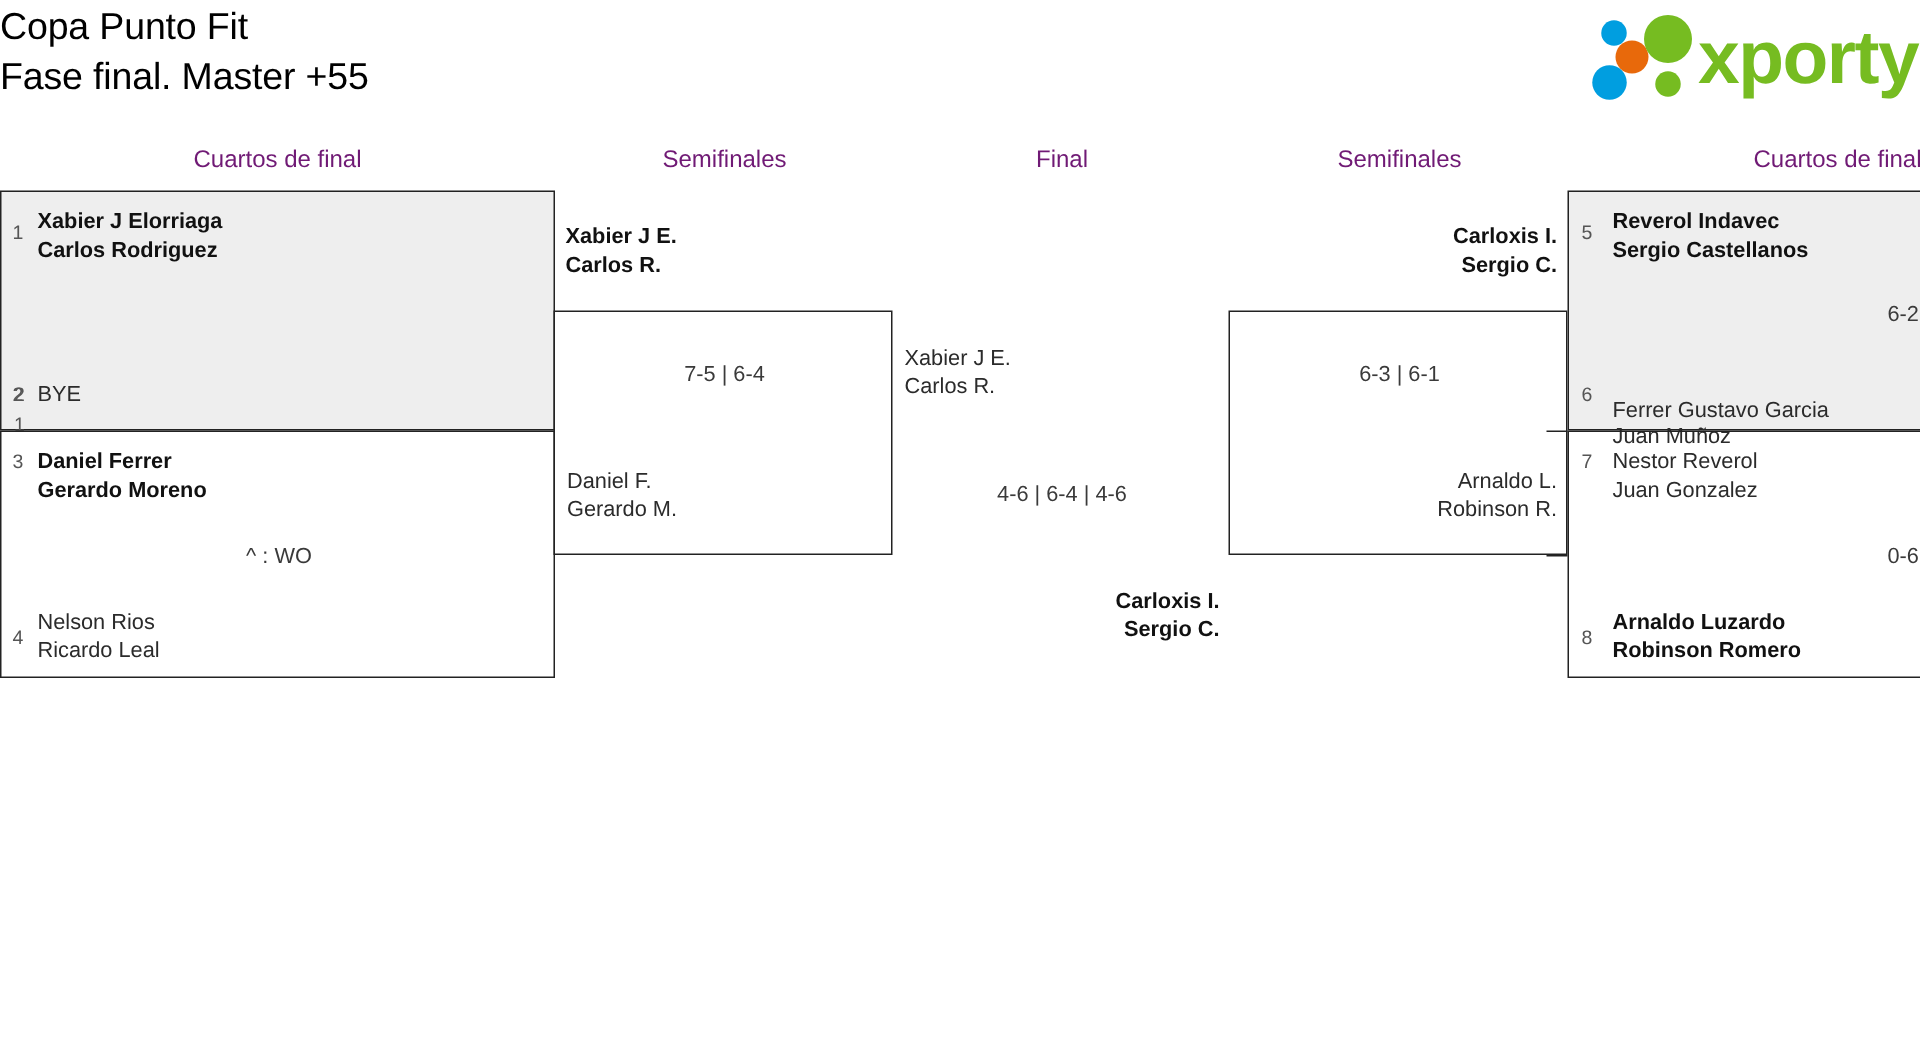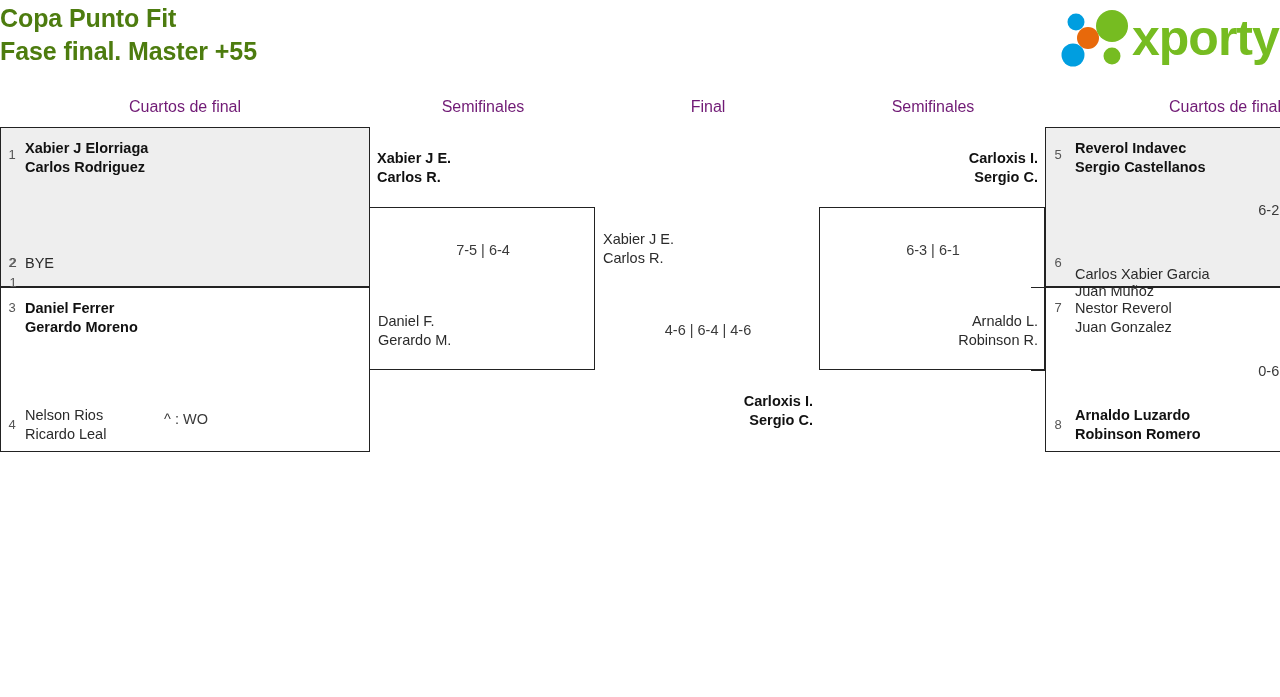--- a/index.html
+++ b/index.html
@@ -20,22 +20,22 @@
 
   
   .title-block {
     position: absolute;
     left: 0px; top: 2px;
     width: 700px;
   }
   .title-line {
     font-size: 25px;
     line-height: 33px;
-    font-weight: 700;
-    color: #4d7c0f;
+    font-weight: 400;
+    color: #000000;
     letter-spacing: -0.1px;
     white-space: nowrap;
   }
 
   
   .logo {
     position: absolute;
     right: 0; top: 4px;
     width: 226px; height: 64px;
   }
@@ -124,21 +124,21 @@
     <div class="team" style="left:24px; top:126px;">BYE</div>
   </div>
 
   <div class="seed" style="left:2px; top:147px;">1</div>
   <div class="seed" style="left:2px; top:255px;">2</div>
 
   <div class="bx bx-border" style="left:0px; top:287px; width:370px; height:165px;">
     <div class="team win" style="left:24px; top:11px;">Daniel Ferrer</div>
     <div class="team win" style="left:24px; top:30px;">Gerardo Moreno</div>
 
-    <div class="score calign" style="left:0px; top:74px; width:370px;margin-top:48px;">^ : WO</div>
+    <div class="score calign" style="left:0px; top:74px; width:370px;">^ : WO</div>
 
     <div class="team" style="left:24px; top:118px;">Nelson Rios</div>
     <div class="team" style="left:24px; top:137px;text-align:center;">Ricardo Leal</div>
   </div>
   <div class="seed" style="left:2px; top:300px;">3</div>
   <div class="seed" style="left:2px; top:417px;">4</div>
 
   <div class="team win" style="left:377px; top:149px;">Xabier J E.</div>
   <div class="team win" style="left:377px; top:168px;">Carlos R.</div>
 
@@ -165,21 +165,21 @@
     <div class="team ralign" style="left:18px; top:104px; width:200px;">Arnaldo L.</div>
   </div>
 
   <div class="bx bx-border shaded" style="left:1045px; top:127px; width:290px; height:160px;">
     <div class="team win" style="left:29px; top:11px;">Reverol Indavec</div>
     <div class="team win" style="left:29px; top:30px;">Sergio Castellanos</div>
 
     <div class="score ralign" style="left:0px; top:73px; width:266px;">6-2 | 6-4</div>
 
     <div class="team" style="left:29px; top:118px;margin-top:36px;">Juan Muñoz</div>
-    <div class="team" style="left:29px; top:137px;">Carlos Xabier Garcia</div>
+    <div class="team" style="left:29px; top:137px;">Ferrer Gustavo Garcia</div>
   </div>
   <div class="seed" style="left:1048px; top:147px;">5</div>
   <div class="seed" style="left:1048px; top:255px;">6</div>
 
   <div class="bx bx-border" style="left:1045px; top:287px; width:290px; height:165px;">
     <div class="team" style="left:29px; top:11px;">Nestor Reverol</div>
     <div class="team" style="left:29px; top:30px;">Juan Gonzalez</div>
 
     <div class="score ralign" style="left:0px; top:74px; width:266px;">0-6 | 4-6</div>
 

